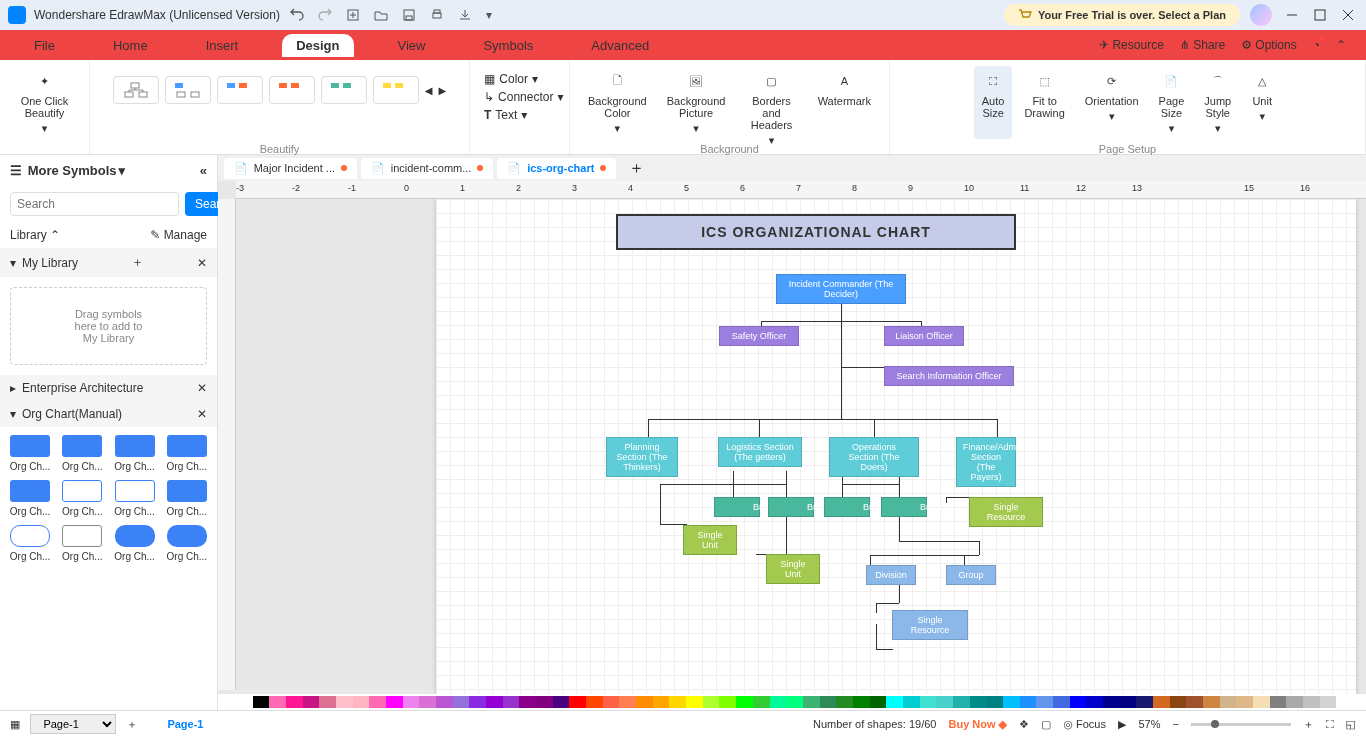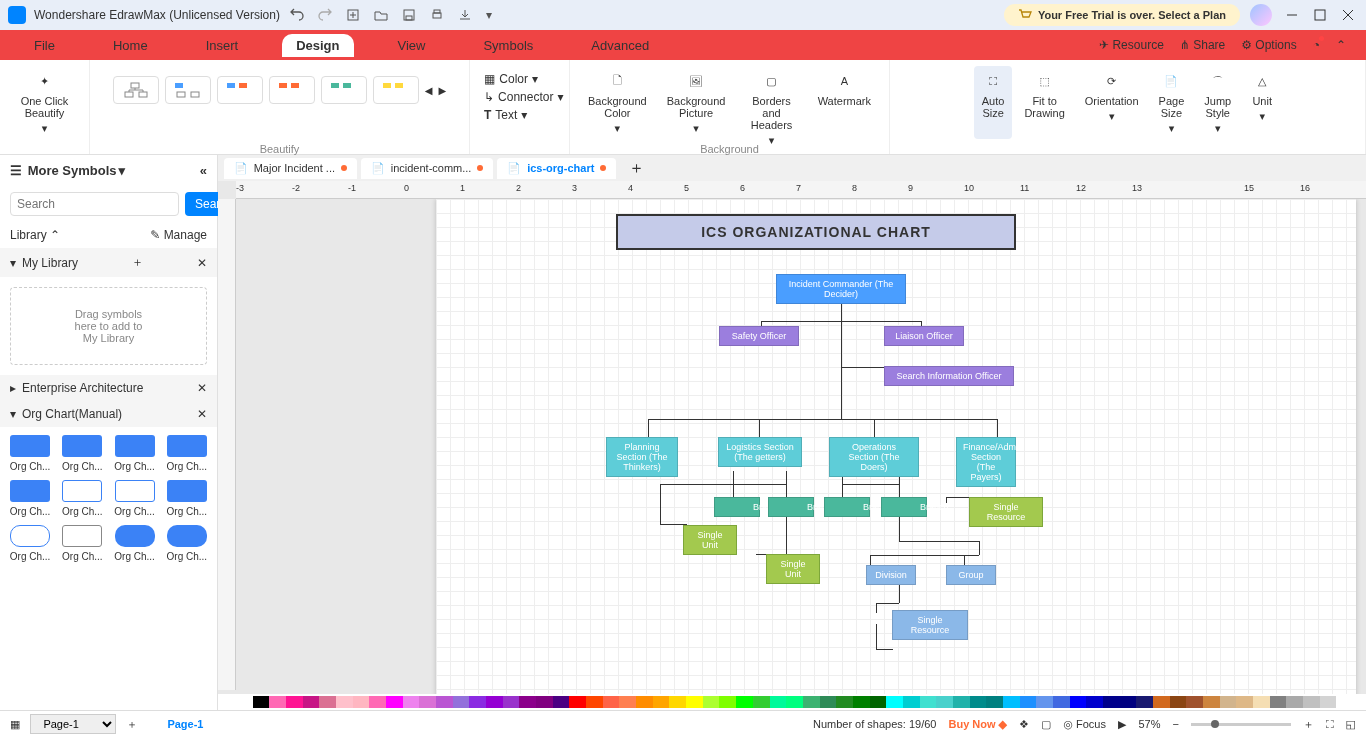--- a/index.html
+++ b/index.html
@@ -237,20 +237,21 @@
           <span style="white-space:pre-line">Fit to
 Drawing</span>
         </div>
       <div class="ribbon-btn"><div class="ribbon-icon">⟳</div><span>Orientation</span>▾</div>
       <div class="ribbon-btn"><div class="ribbon-icon">📄</div><span style="white-space:pre-line">Page
 Size</span>▾</div>
       <div class="ribbon-btn"><div class="ribbon-icon">⌒</div><span style="white-space:pre-line">Jump
 Style</span>▾</div>
       <div class="ribbon-btn"><div class="ribbon-icon">△</div><span>Unit</span>▾</div>
     </div>
+    <div class="ribbon-group-label">Page Setup</div>
   </div>
 </div>
 
 <div class="workspace">
   <div class="sidebar">
     <div class="sidebar-header">
       ☰ <span style="margin-left:6px">More Symbols</span><span style="margin-left:2px">▾</span>
       <span style="margin-left:auto">«</span>
     </div>
     <div class="search-row">

